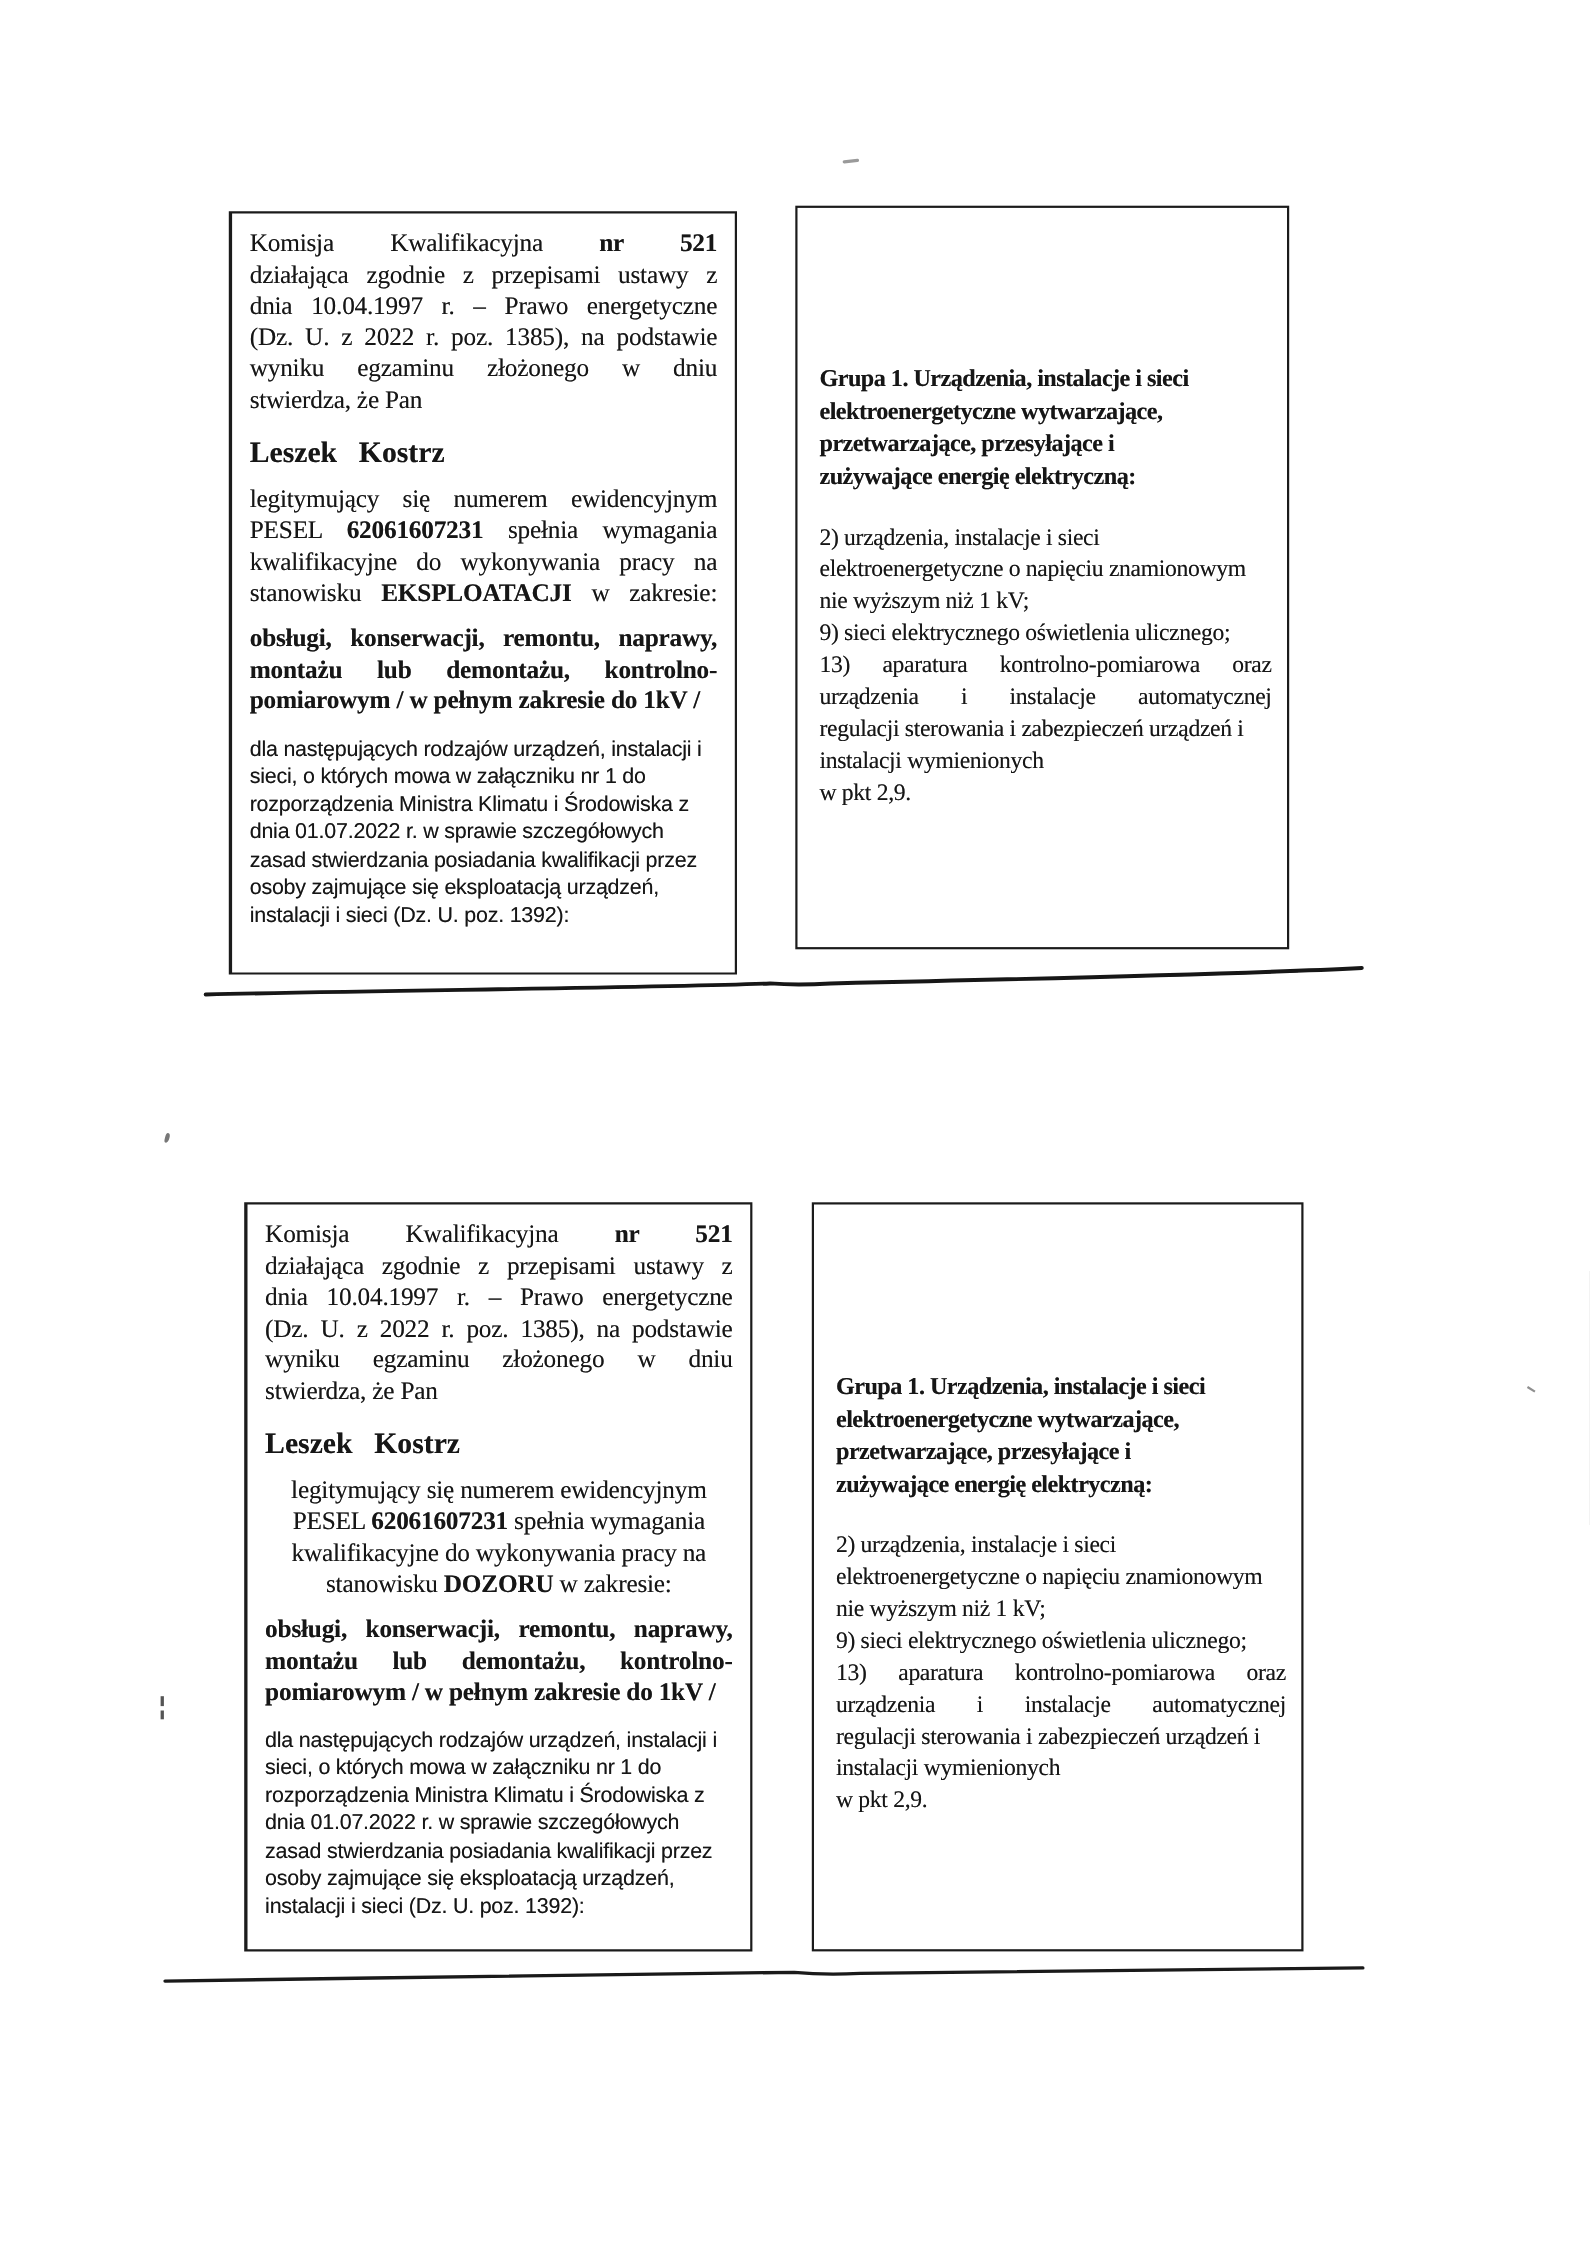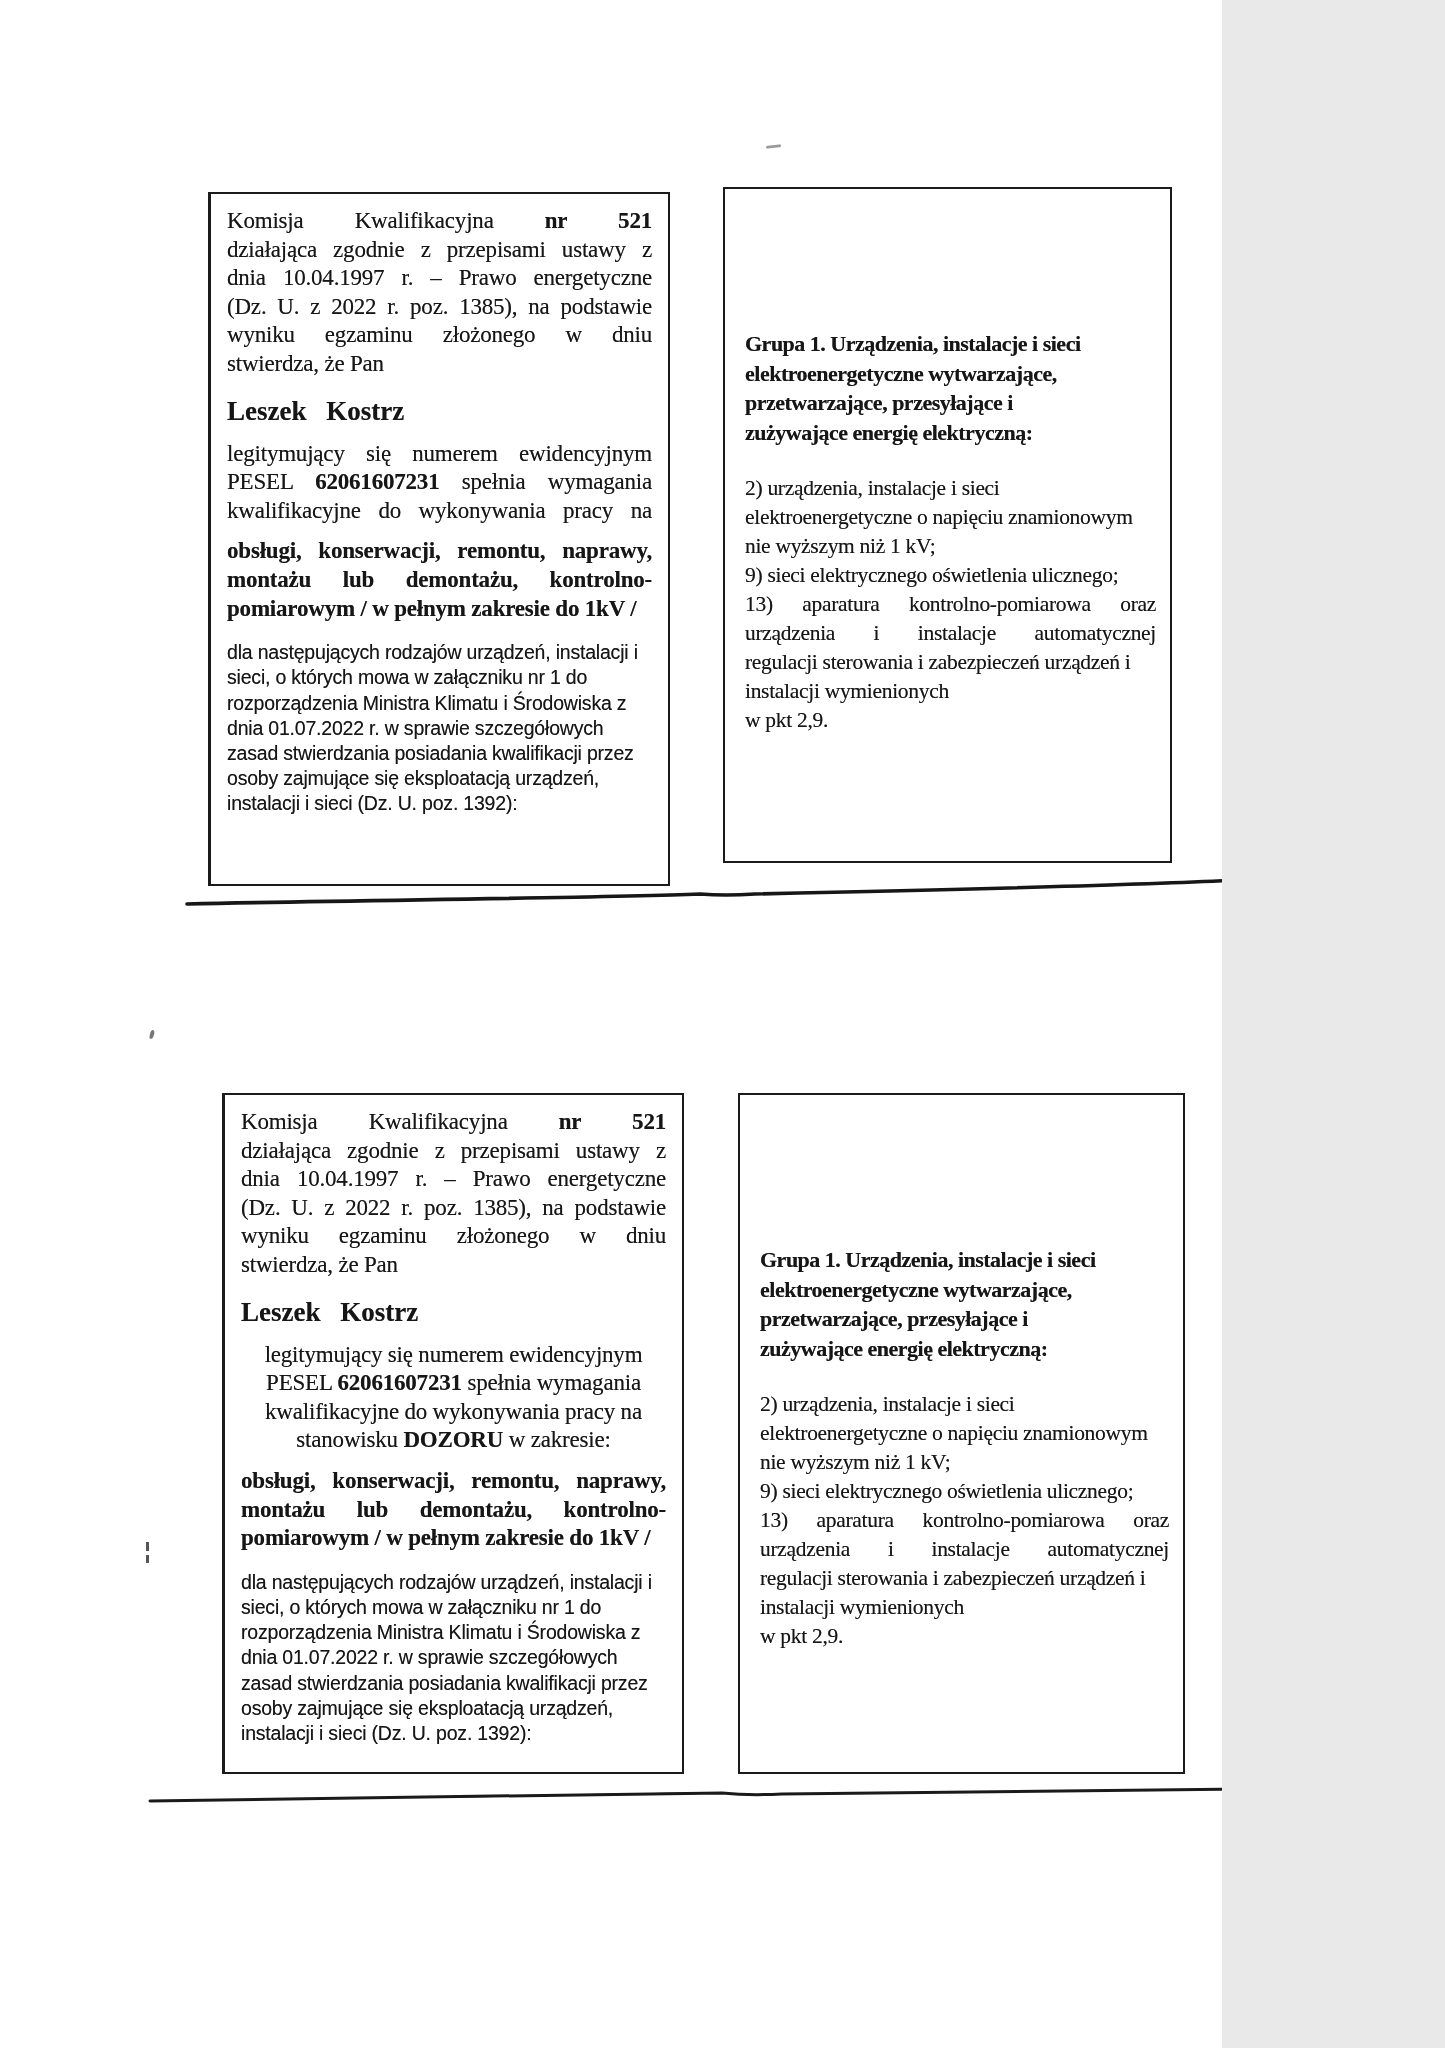--- a/index.html
+++ b/index.html
@@ -1,19 +1,19 @@
 <!DOCTYPE html>
 <html lang="pl"><head>
 <meta charset="utf-8">
 <title>Document</title>
 <style>
   html,body{margin:0;padding:0;background:#e9e9e9;}
   #page{
     position:relative;
-    width:1222px;height:2048px;
+    width:1445px;height:2048px;
     background:#ffffff;
     font-family:"Liberation Serif","DejaVu Serif",serif;
     color:#161616;
     overflow:hidden;
     text-shadow:0 0 .4px rgba(20,20,20,.55);
   }
   .box{
     position:absolute;
     box-sizing:border-box;
     border:2px solid #1b1b1b;
@@ -91,20 +91,21 @@
         <div class="jline just"><span>dnia 10.04.1997 r. – Prawo energetyczne</span></div>
         <div class="jline just"><span>(Dz. U. z 2022 r. poz. 1385), na podstawie</span></div>
         <div class="jline just"><span>wyniku egzaminu złożonego w dniu</span></div>
         <div class="jline"><span>stwierdza, że Pan</span></div>
       </div>
     <div class="holder-name">Leszek Kostrz</div>
     <div class="para qual">
         <div class="jline just"><span>legitymujący się numerem ewidencyjnym</span></div>
         <div class="jline just"><span>PESEL </span><span class="b">62061607231</span><span> spełnia wymagania</span></div>
         <div class="jline just"><span>kwalifikacyjne do wykonywania pracy na</span></div>
+        <div class="jline just"><span>stanowisku </span><span class="b">EKSPLOATACJI</span><span> w zakresie:</span></div>
       </div>
     <div class="para scope">
         <div class="jline just"><span class="b">obsługi, konserwacji, remontu, naprawy,</span></div>
         <div class="jline just"><span class="b">montażu lub demontażu, kontrolno-</span></div>
         <div class="jline"><span class="b">pomiarowym </span><span class="b i">/ w pełnym zakresie do 1kV /</span></div>
       </div>
     <div class="legal">dla następujących rodzajów urządzeń, instalacji i sieci, o których mowa w załączniku nr 1 do rozporządzenia Ministra Klimatu i Środowiska z dnia 01.07.2022 r. w sprawie szczegółowych zasad stwierdzania posiadania kwalifikacji przez osoby zajmujące się eksploatacją urządzeń, instalacji i sieci (Dz. U. poz. 1392):</div>
   </div>
 
   <div class="box s1-right">

